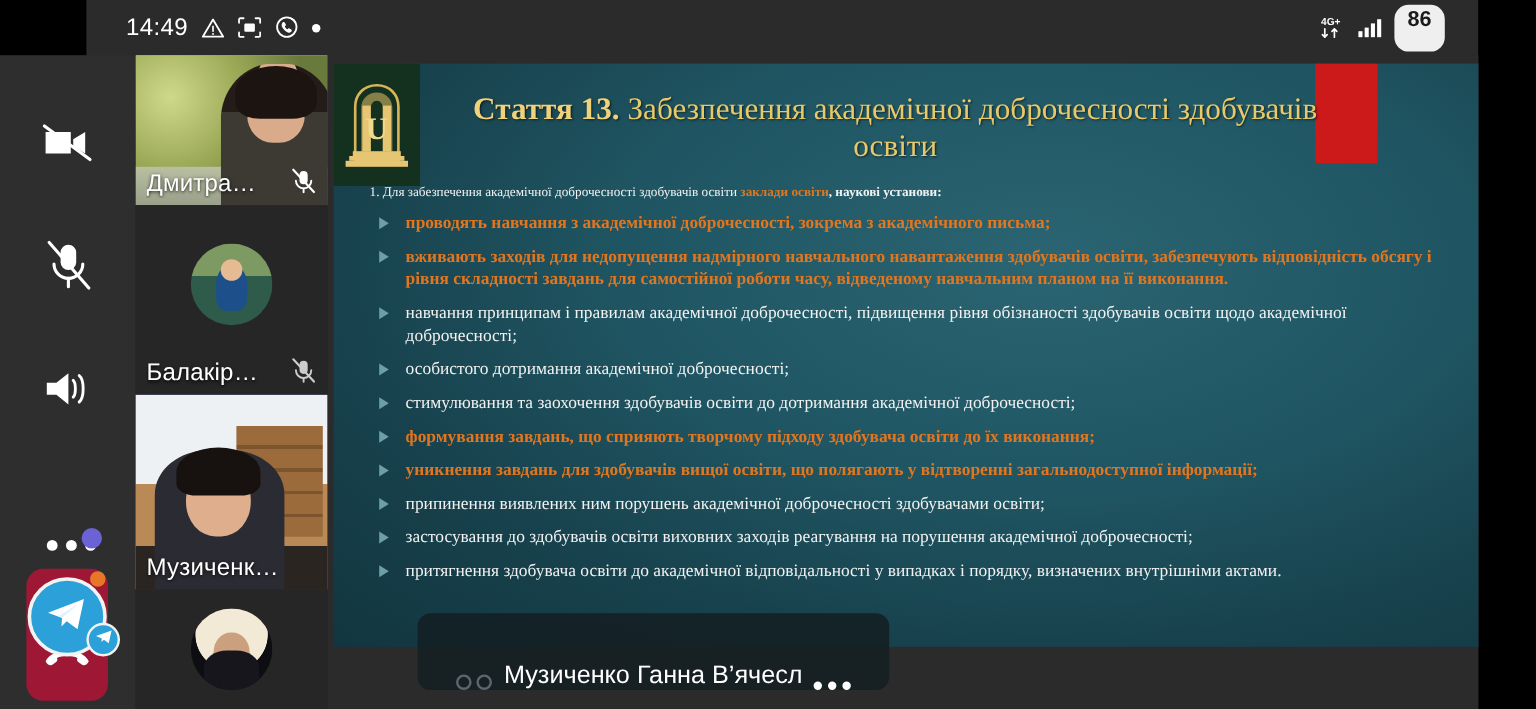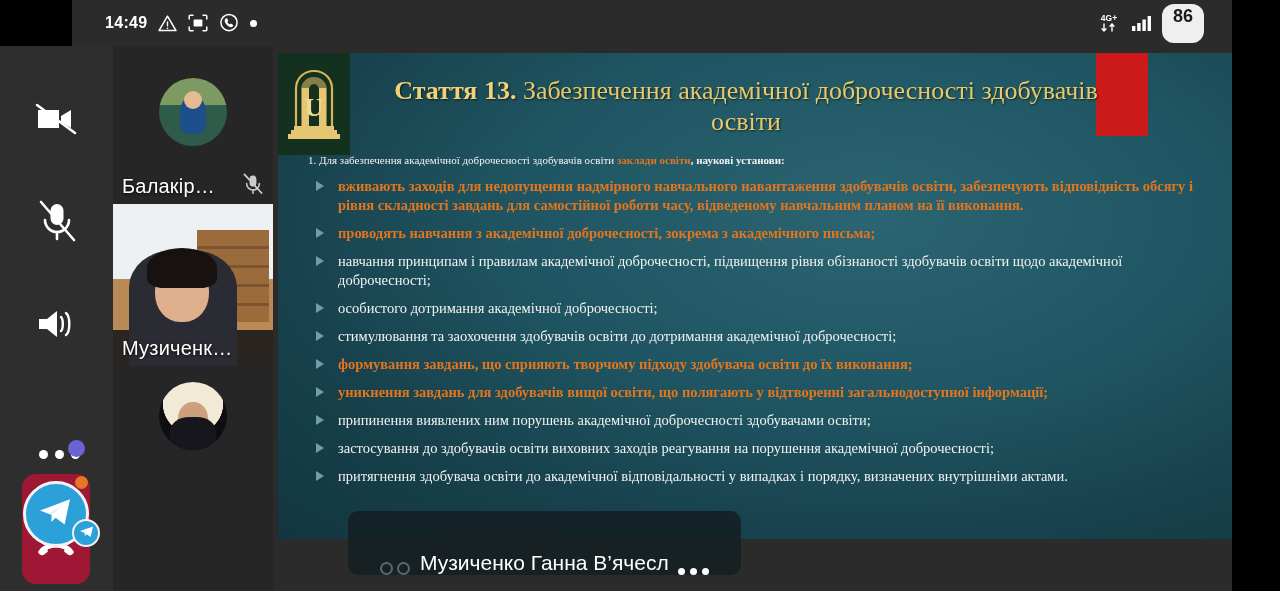--- a/index.html
+++ b/index.html
@@ -35,21 +35,21 @@
     background:#2b2b2b;
   }
   .right-black { position:absolute; left:1232px; top:0; width:48px; height:591px; background:#000; }
 
   
   .statusbar {
     position:absolute; left:72px; top:0; width:1160px; height:46px;
     display:flex; align-items:center; color:#fff;
   }
   .sb-left { display:flex; align-items:center; gap:11px; margin-left:33px; }
-  .sb-time { font-size:16px; font-weight:bold; letter-spacing:.3px; }
+  .sb-time { font-size:20px; font-weight:normal; letter-spacing:.3px; }
   .sb-right { margin-left:auto; display:flex; align-items:center; gap:9px; margin-right:28px; }
   .ico-warn { width:19px; height:17px; position:relative; }
   .ico-warn svg, .ico-shot svg, .ico-call svg, .ico-4g svg, .ico-sig svg { display:block; }
   .dot-small { width:7px; height:7px; border-radius:50%; background:#fff; }
   .battery {
     background:#efefef; color:#1a1a1a; font-size:18px; font-weight:bold;
     border-radius:12px; padding:1px 11px 16px; line-height:22px;
   }
 
   
@@ -345,20 +345,35 @@
       <span>
         <svg width="15" height="13" viewBox="0 0 15 13">
             <path d="M1 6 14 1.4 11.6 12 7.6 9.2 5.6 11l.2-3z" fill="#fff"></path>
           </svg>
       </span>
     </div>
   </div>
 
   <div class="strip">
 
+    <div class="tile" id="tile-0">
+      <div class="tile-video">
+        <div class="ph-scene"></div>
+          <div class="ph-person"></div>
+      </div>
+      <div class="tile-name">Дмитра…</div>
+      <span class="tile-mic">
+        <svg width="22" height="22" viewBox="0 0 22 22">
+          <rect x="7.6" y="2.6" width="6.8" height="11" rx="3.4" fill="#fff"></rect>
+          <path d="M4.6 10.6c0 3.5 2.9 6.4 6.4 6.4s6.4-2.9 6.4-6.4" stroke="#fff" stroke-width="1.6" fill="none" stroke-linecap="round"></path>
+          <path d="M11 17v3.2" stroke="#fff" stroke-width="1.6" stroke-linecap="round"></path>
+          <path d="M2.4 1.4 19.6 20" stroke="#fff" stroke-width="1.8" stroke-linecap="round"></path>
+        </svg>
+      </span>
+    </div>
 
     <div class="tile" id="tile-1">
       <div class="avatar-circle">
           <div class="av-a"></div>
         </div>
       <div class="tile-name">Балакір…</div>
       <span class="tile-mic">
         <svg width="22" height="22" viewBox="0 0 22 22">
           <rect x="7.6" y="2.6" width="6.8" height="11" rx="3.4" fill="#ccc"></rect>
           <path d="M4.6 10.6c0 3.5 2.9 6.4 6.4 6.4s6.4-2.9 6.4-6.4" stroke="#ccc" stroke-width="1.6" fill="none" stroke-linecap="round"></path>
@@ -403,22 +418,22 @@
       <div class="slide-title">
         <b>Стаття 13.</b><span> Забезпечення академічної доброчесності здобувачів освіти</span>
       </div>
 
       <div class="slide-body">
 
         <div class="para">
           <span>1. Для забезпечення академічної доброчесності здобувачів освіти </span><span class="hl">заклади освіти</span><b>, наукові установи:</b>
         </div>
 
+        <div class="bullet orange">проводять навчання з академічної доброчесності, зокрема з академічного письма;</div>
         <div class="bullet orange">вживають заходів для недопущення надмірного навчального навантаження здобувачів освіти, забезпечують відповідність обсягу і рівня складності завдань для самостійної роботи часу, відведеному навчальним планом на її виконання.</div>
-        <div class="bullet orange">проводять навчання з академічної доброчесності, зокрема з академічного письма;</div>
 
 
         <div class="bullet">навчання принципам і правилам академічної доброчесності, підвищення рівня обізнаності здобувачів освіти щодо академічної доброчесності;</div>
         <div class="bullet">особистого дотримання академічної доброчесності;</div>
         <div class="bullet">стимулювання та заохочення здобувачів освіти до дотримання академічної доброчесності;</div>
         <div class="bullet orange">формування завдань, що сприяють творчому підходу здобувача освіти до їх виконання;</div>
         <div class="bullet orange">уникнення завдань для здобувачів вищої освіти, що полягають у відтворенні загальнодоступної інформації;</div>
         <div class="bullet">припинення виявлених ним порушень академічної доброчесності здобувачами освіти;</div>
         <div class="bullet">застосування до здобувачів освіти виховних заходів реагування на порушення академічної доброчесності;</div>
         <div class="bullet">притягнення здобувача освіти до академічної відповідальності у випадках і порядку, визначених внутрішніми актами.</div>

